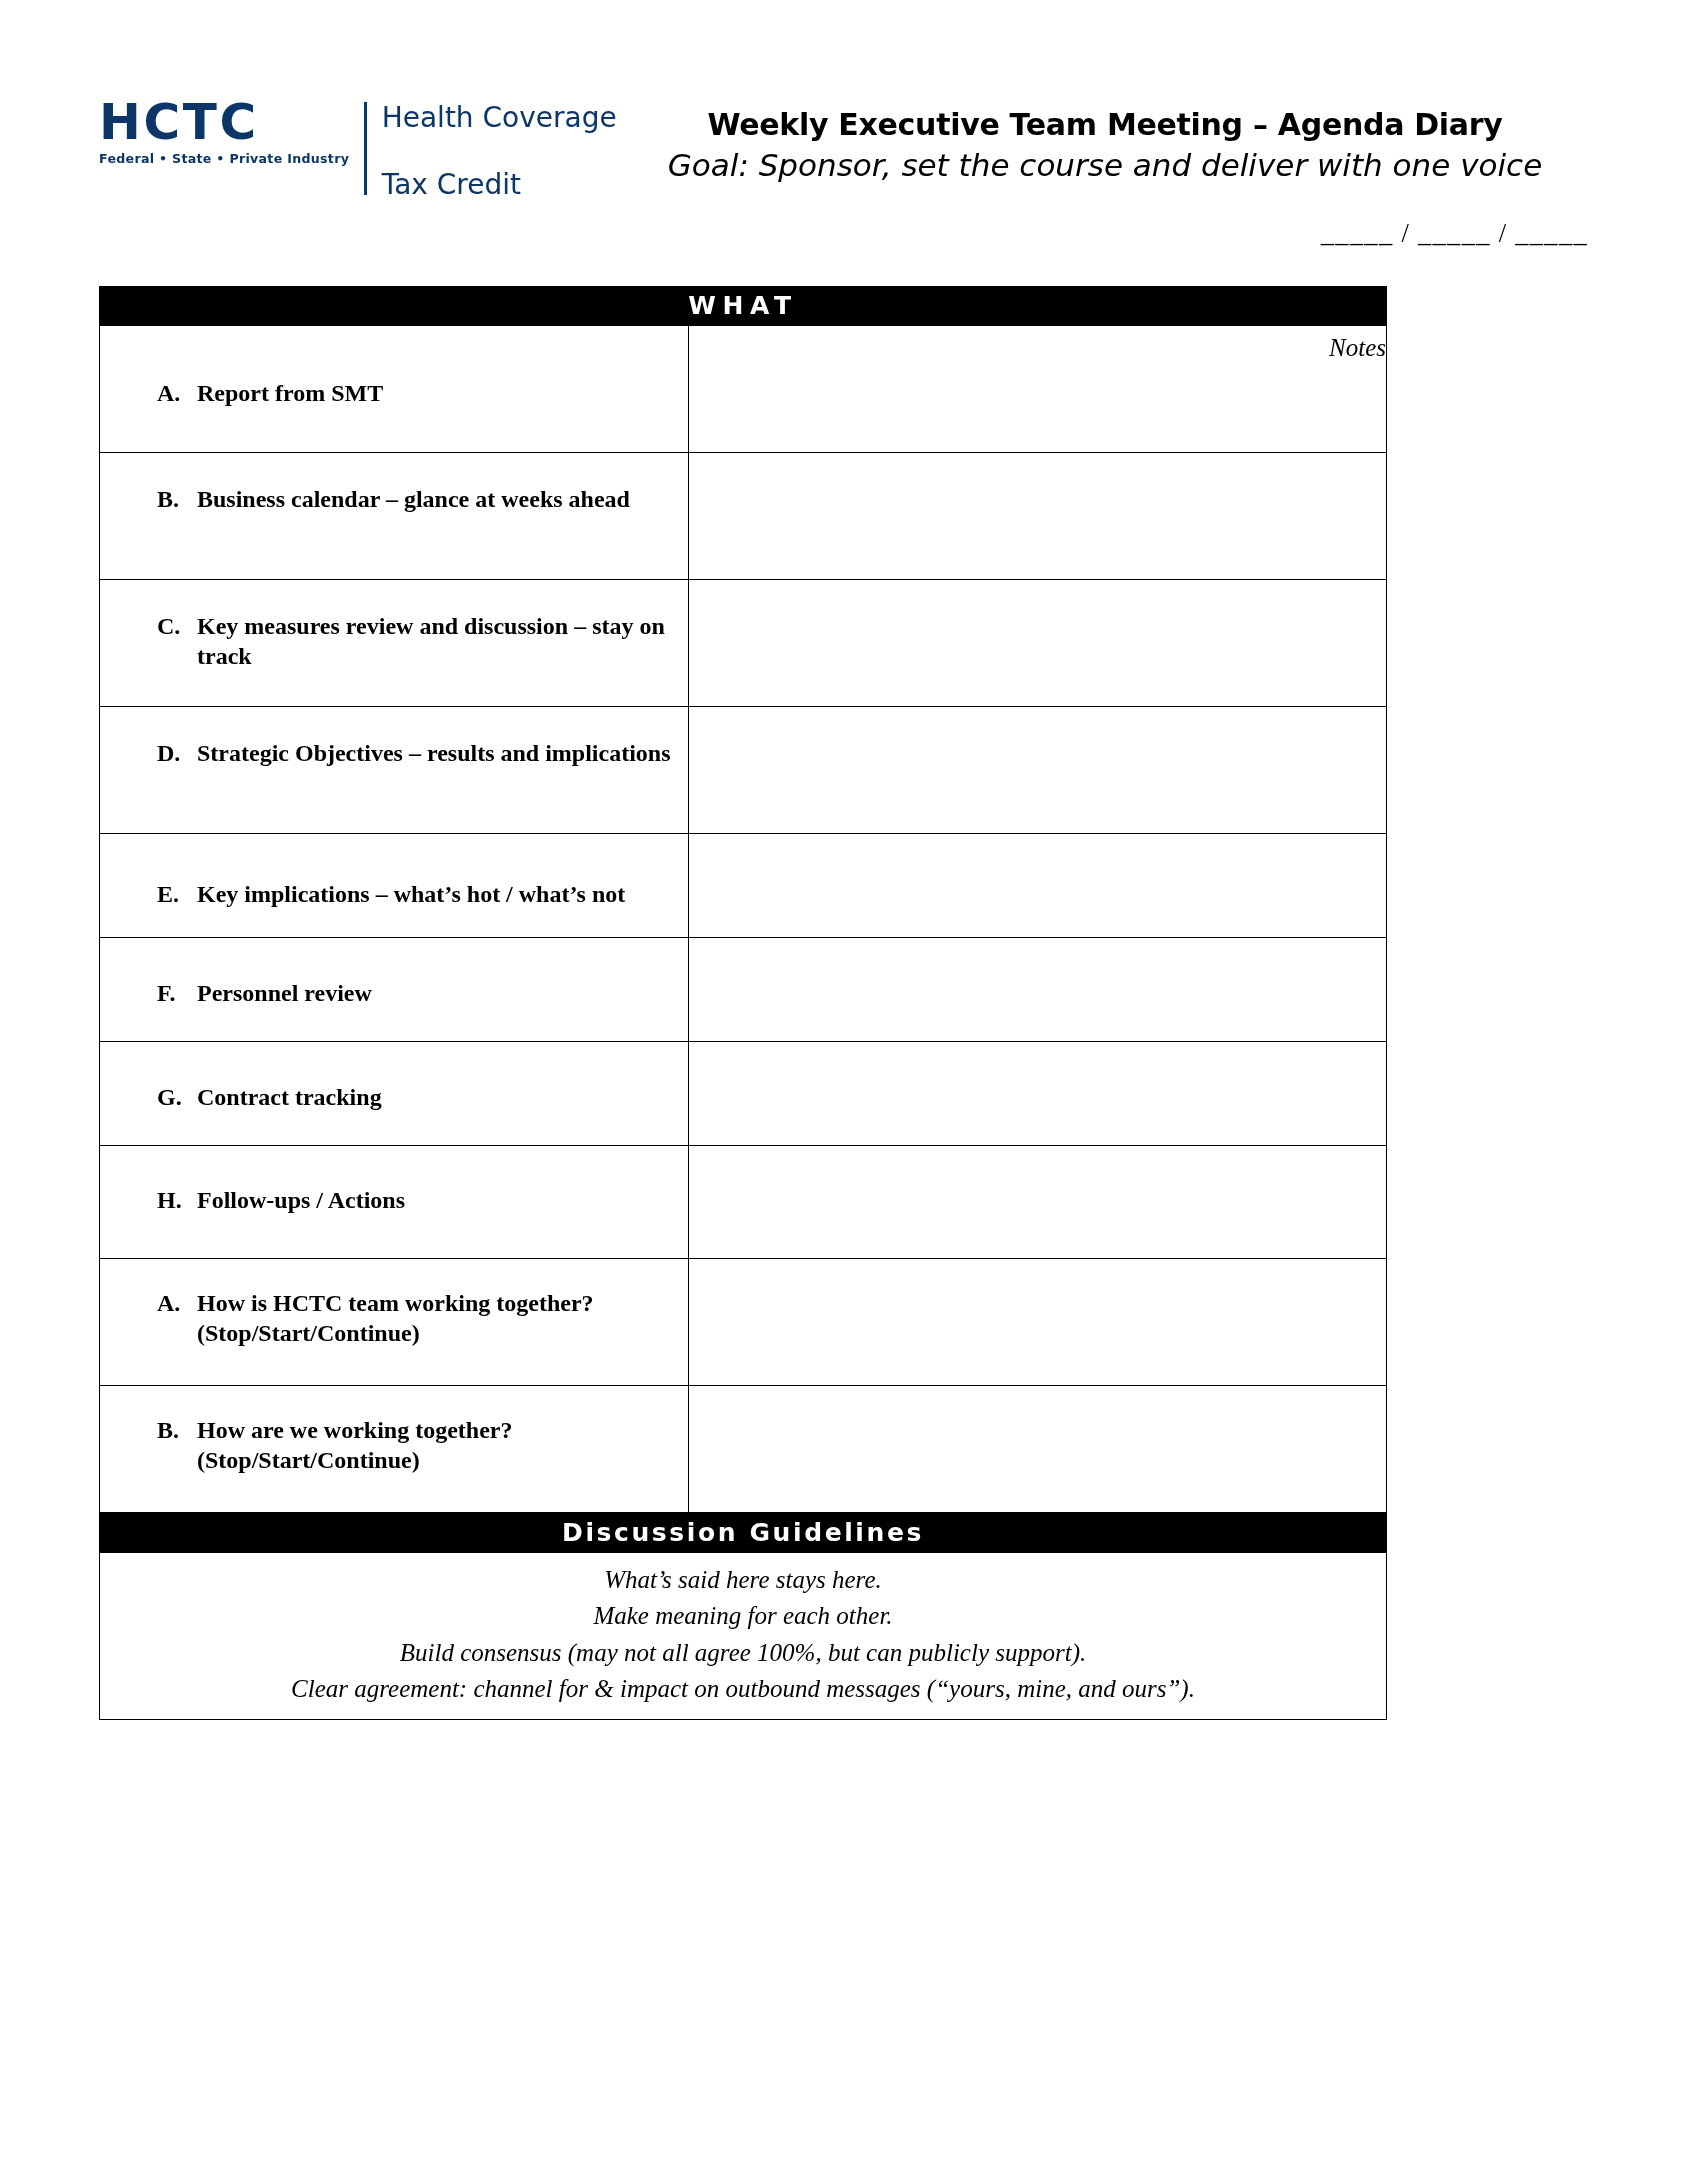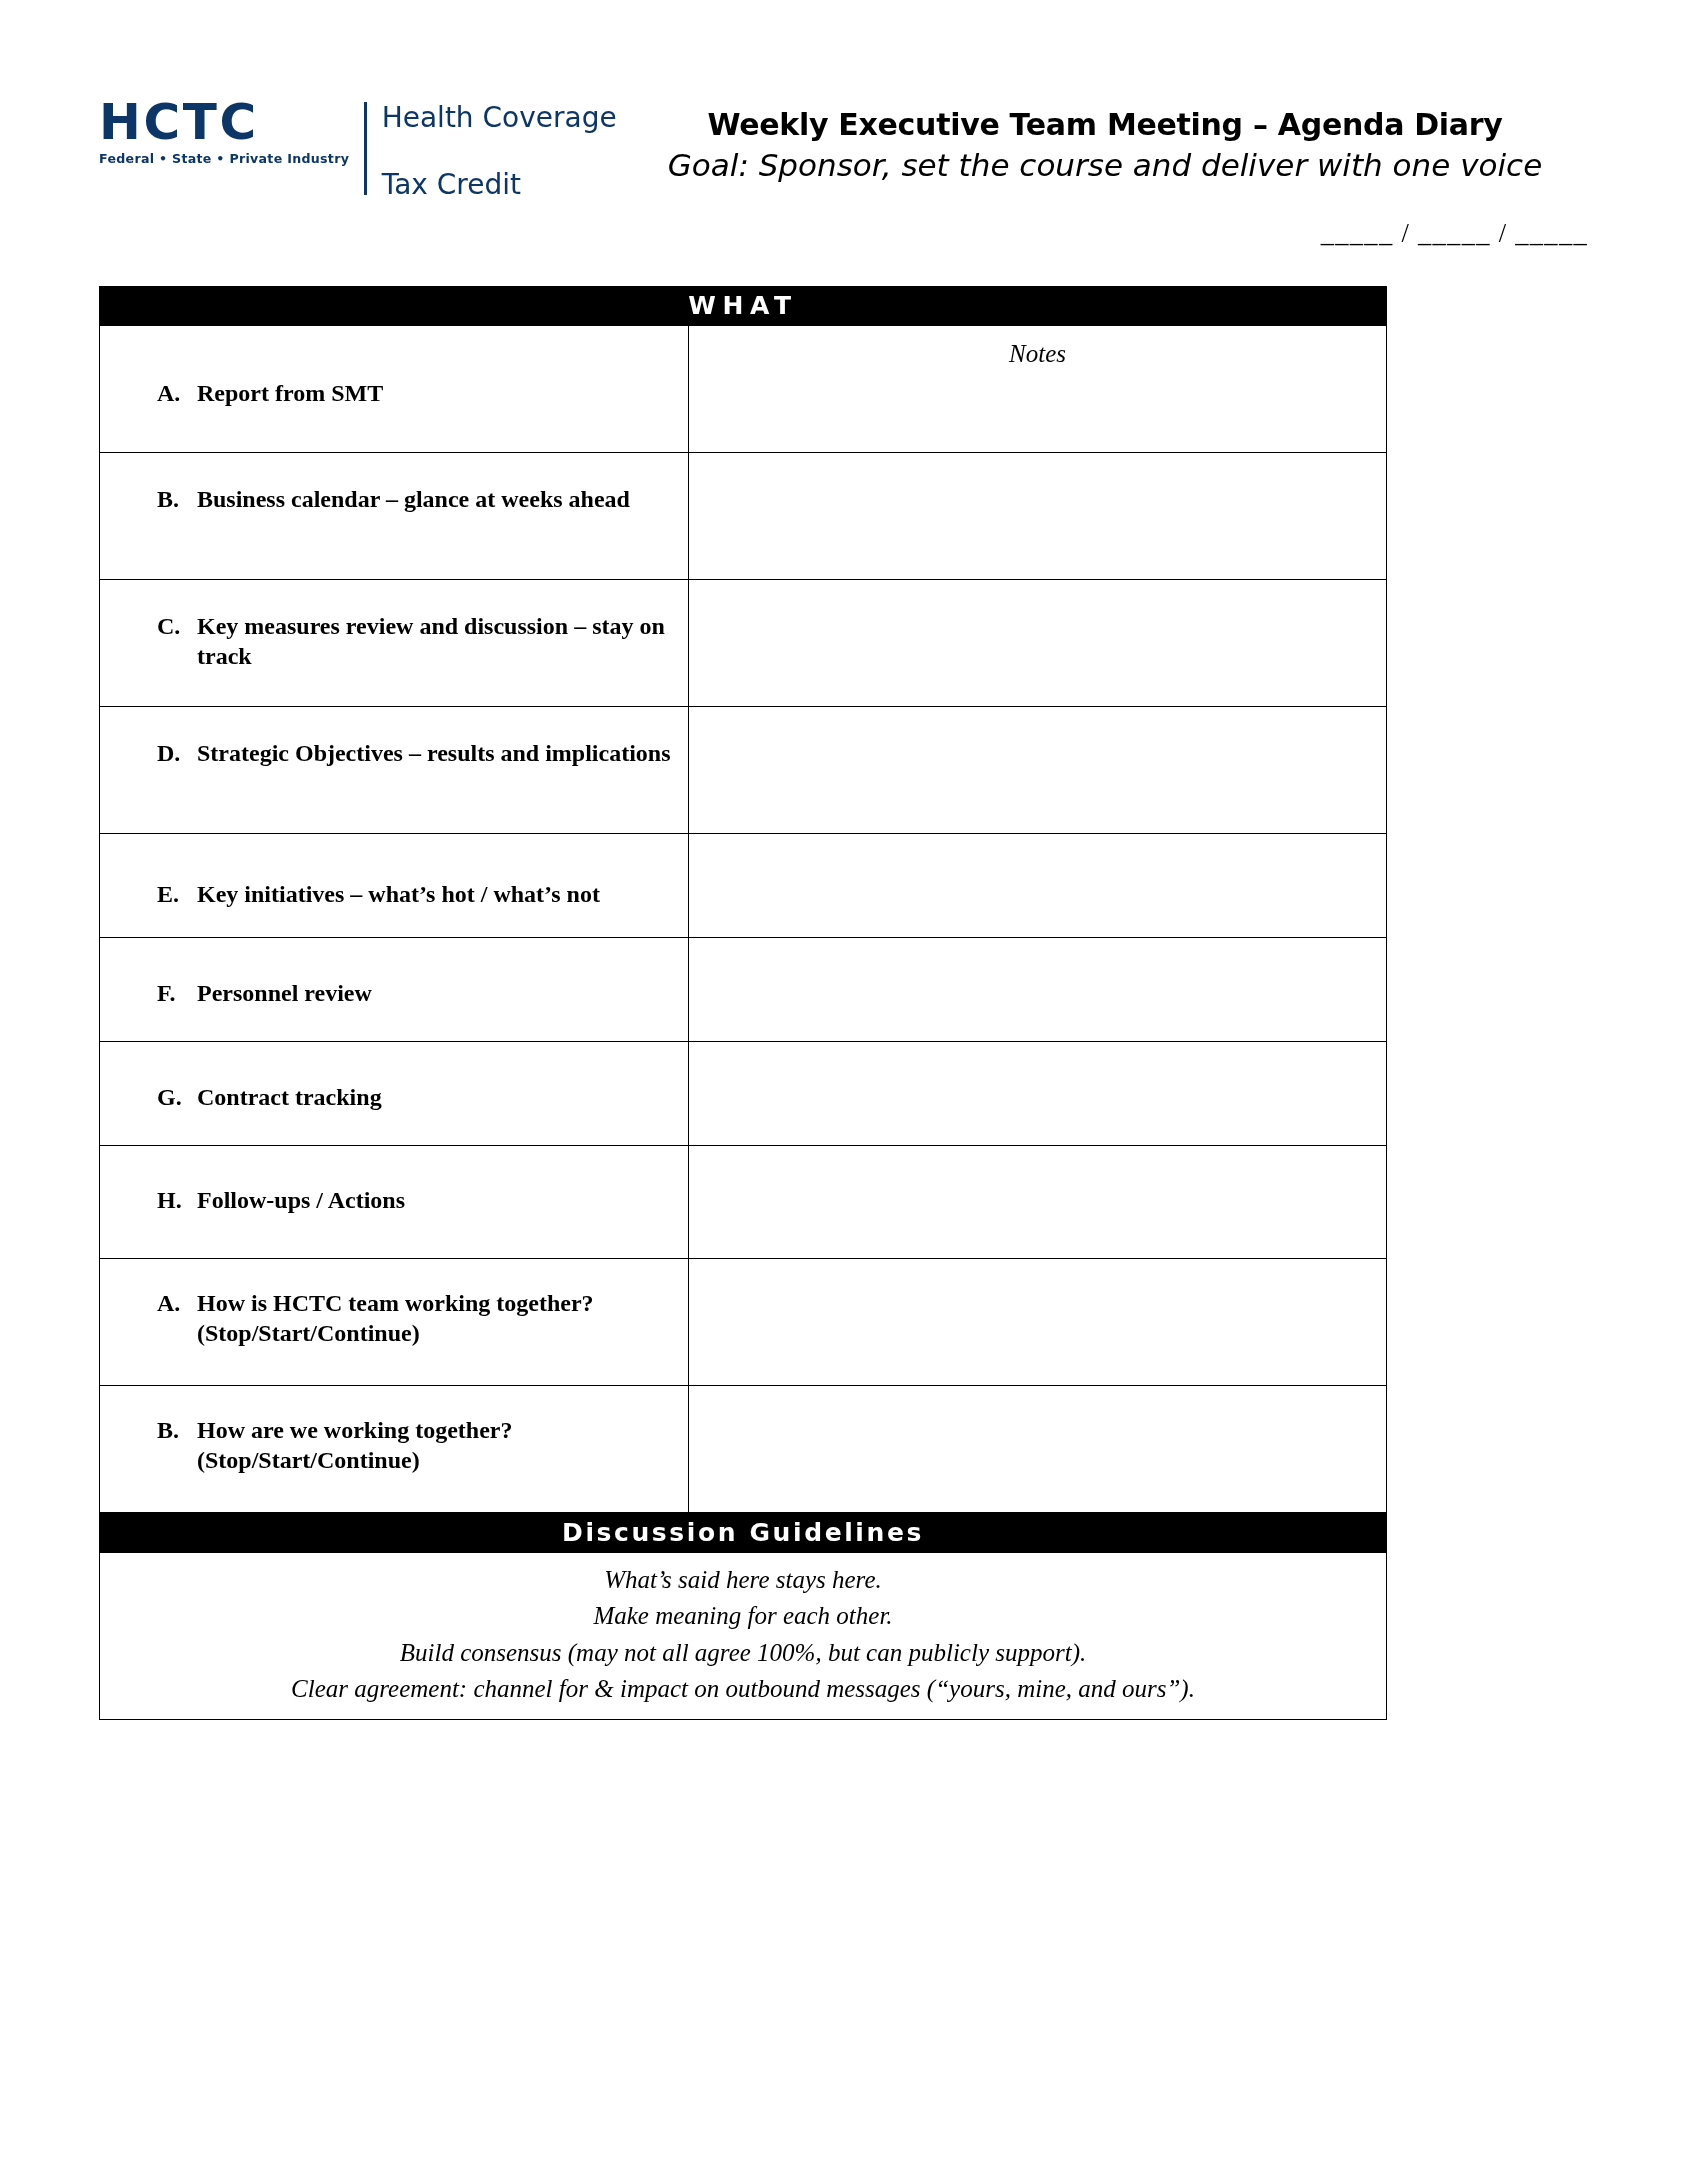--- a/index.html
+++ b/index.html
@@ -182,23 +182,23 @@
   }
   .item-label {
     flex: 1;
   }
 
   .notes-label {
     font-family: "Liberation Serif", serif;
     font-style: italic;
     font-weight: 400;
     font-size: 25px;
-    text-align: center;
-    color: #000;
-    padding-top: 14px;
+    text-align: right;
+    color: #000;
+    padding-top: 8px;
   }
 
   
   .h-a { height: 126px; }
   .h-b { height: 126px; }
   .h-c { height: 126px; }
   .h-d { height: 126px; }
   .h-e { height: 103px; }
   .h-f { height: 103px; }
   .h-g { height: 103px; }
@@ -301,21 +301,21 @@
           <span class="item-label">Strategic Objectives – results and implications</span>
         </div>
       </div>
       <div class="cell-notes"></div>
     </div>
 
     <div class="row h-e">
       <div class="cell-item">
         <div class="item-text pos-e">
           <span class="item-letter">E.</span>
-          <span class="item-label">Key initiatives – what’s hot / what’s not</span>
+          <span class="item-label">Key implications – what’s hot / what’s not</span>
         </div>
       </div>
       <div class="cell-notes"></div>
     </div>
 
     <div class="row h-f">
       <div class="cell-item">
         <div class="item-text pos-f">
           <span class="item-letter">F.</span>
           <span class="item-label">Personnel review</span>

